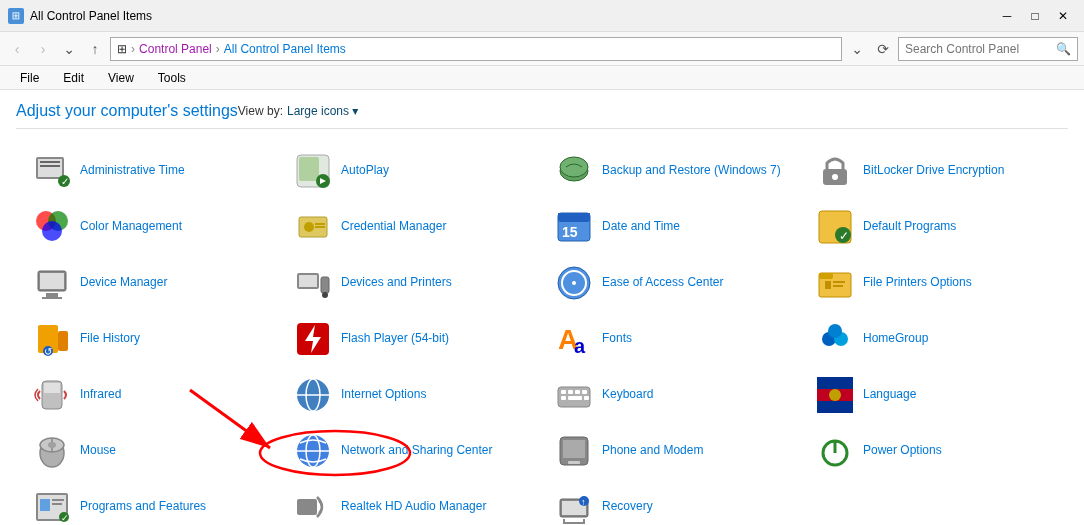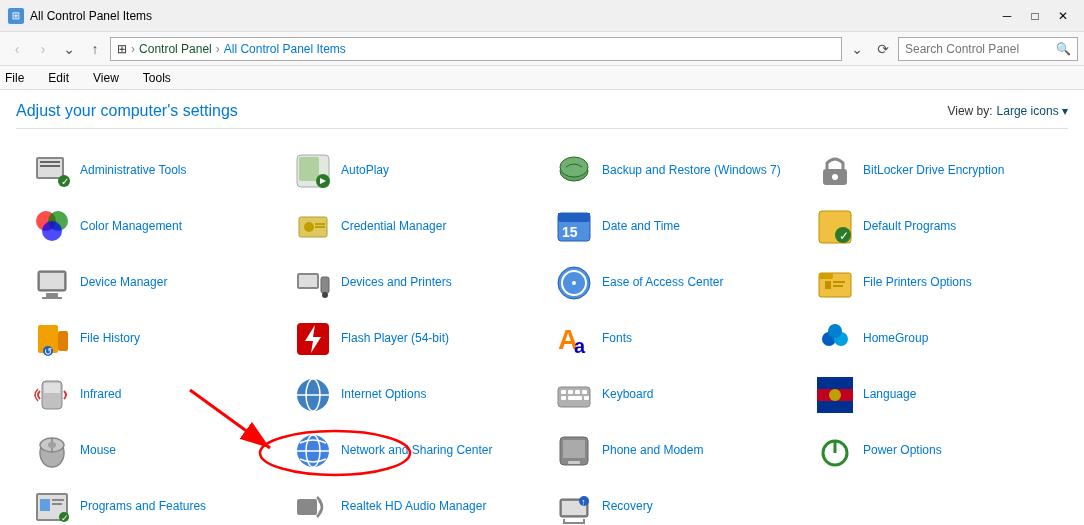--- a/index.html
+++ b/index.html
@@ -56,37 +56,36 @@
       background: white;
     }
     .search-box input { border: none; outline: none; font-size: 12px; width: 100%; background: transparent; }
 
     
     .menu-bar {
       background: #f8f8f8;
       height: 24px;
       display: flex;
       align-items: center;
-      padding: 0 1px;
+      padding: 0 16px;
       gap: 16px;
       border-bottom: 1px solid #e0e0e0;
     }
     .menu-item { font-size: 12px; cursor: pointer; padding: 2px 4px; }
 
     
     .main-content {
       padding: 12px 16px;
       height: calc(525px - 32px - 34px - 24px);
       overflow: hidden;
     }
 
     
     .content-header {
       display: flex;
-      justify-content: space-between;
       align-items: center;
       margin-bottom: 16px;
       padding-bottom: 8px;
       border-bottom: 1px solid #e0e0e0;
     }
     .content-title { color: #0078d7; font-size: 16px; font-weight: normal; }
     .view-by { font-size: 12px; color: #333; display: flex; align-items: center; gap: 4px; }
     .view-by-link { color: #0c4a6e; cursor: pointer; font-size: 12px; }
 
     
@@ -143,21 +142,21 @@
 
 <div class="address-bar">
   <button class="nav-btn disabled">‹</button>
   <button class="nav-btn disabled">›</button>
   <button class="nav-btn">⌄</button>
   <button class="nav-btn">↑</button>
   <div class="address-input">
     <div class="breadcrumb-path">
       <span>⊞</span>
       <span class="breadcrumb-sep">›</span>
-      <span style="color:#14532d;cursor:pointer">Control Panel</span>
+      <span style="color:#a21caf;cursor:pointer">Control Panel</span>
       <span class="breadcrumb-sep">›</span>
       <span style="color:#0078d7;cursor:pointer">All Control Panel Items</span>
     </div>
   </div>
   <button class="nav-btn">⌄</button>
   <button class="nav-btn">⟳</button>
   <div class="search-box">
     <input type="text" placeholder="Search Control Panel" style="">
     <span style="color:#888">🔍</span>
   </div>
@@ -184,21 +183,21 @@
       <div class="icon-img">
           <svg width="36" height="36" viewBox="0 0 36 36">
             <rect x="2" y="4" width="28" height="22" rx="2" fill="#888"></rect>
             <rect x="4" y="6" width="24" height="18" fill="#ddd"></rect>
             <rect x="6" y="8" width="20" height="2" fill="#666"></rect>
             <rect x="6" y="12" width="20" height="2" fill="#666"></rect>
             <circle cx="30" cy="28" r="6" fill="#2a7a2a"></circle>
             <text x="27" y="32" font-size="10" fill="white">✓</text>
           </svg>
         </div>
-      <span class="icon-label">Administrative Tools</span>
+      <span class="icon-label">Administrative Time</span>
     </div>
       <div class="icon-item">
       <div class="icon-img">
           <svg width="36" height="36" viewBox="0 0 36 36">
             <rect x="2" y="2" width="32" height="32" rx="4" fill="#e0e8e0" stroke="#aaa" stroke-width="1"></rect>
             <rect x="4" y="4" width="20" height="24" rx="2" fill="#b0d0a0"></rect>
             <circle cx="28" cy="28" r="7" fill="#2a7a2a"></circle>
             <polygon points="25,25 25,31 31,28" fill="white"></polygon>
           </svg>
         </div>

